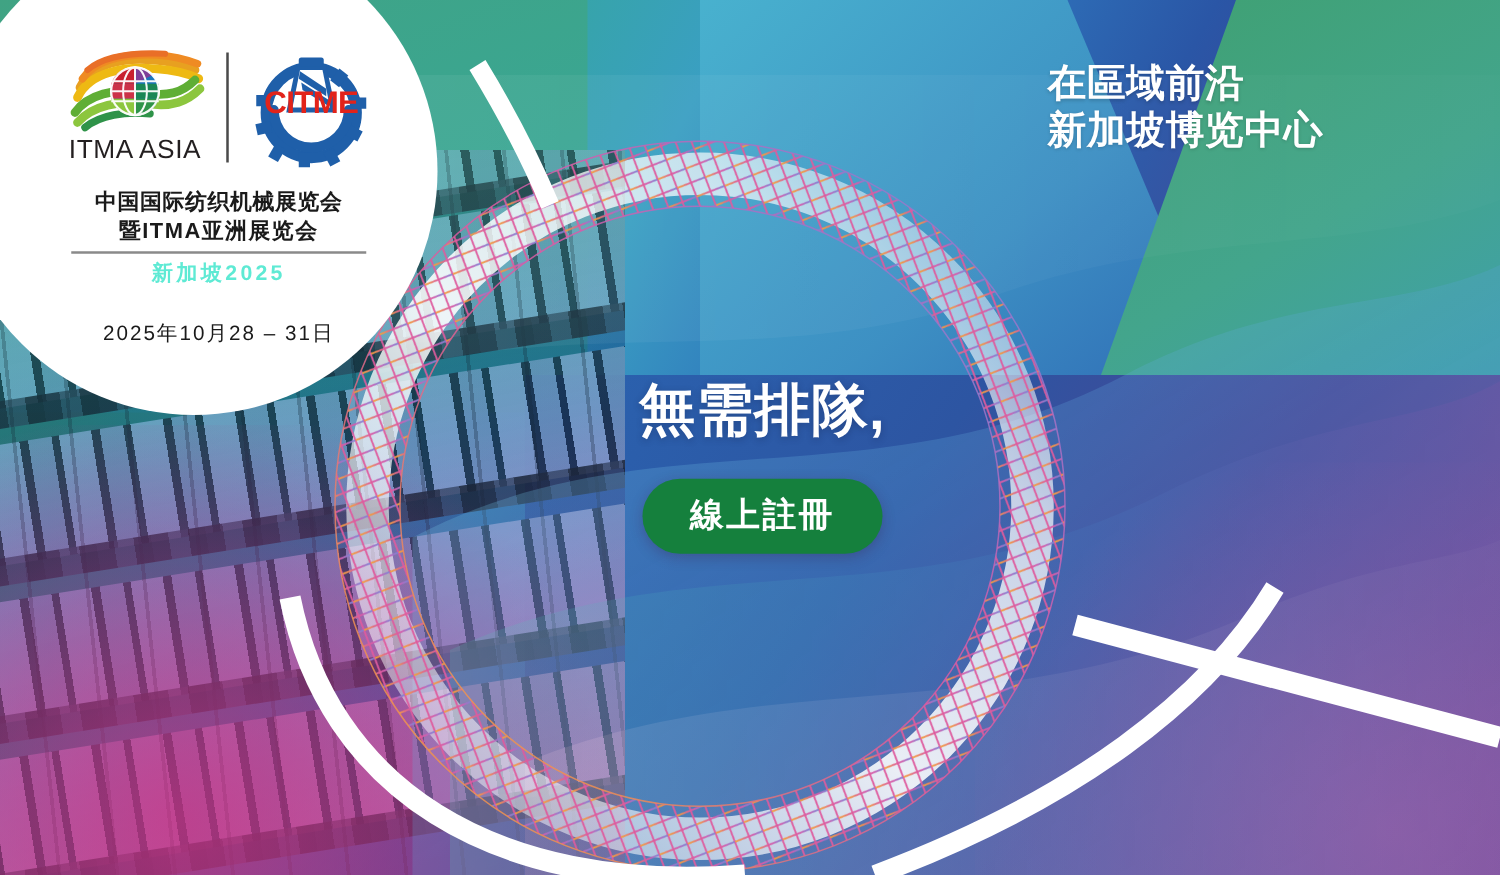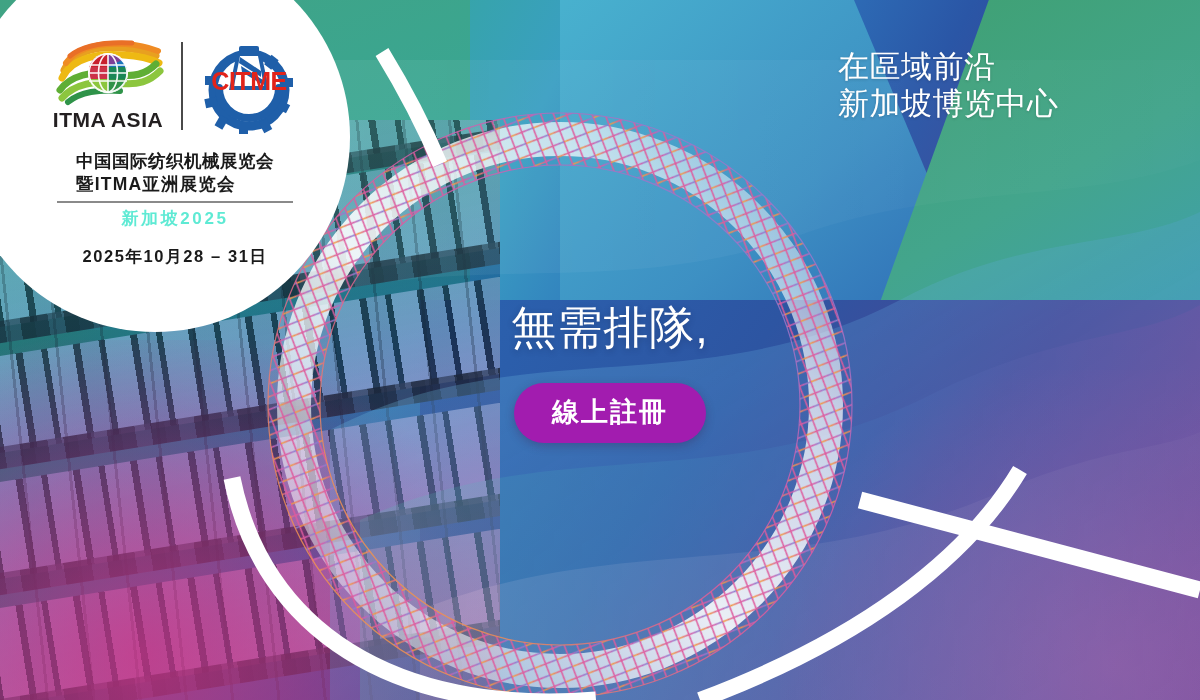--- a/index.html
+++ b/index.html
@@ -140,69 +140,69 @@
     position:absolute; left:0; top:0; width:350px; height:350px;
     display:flex; flex-direction:column; align-items:center;
     padding-top:36px;
     z-index:7;
   }
   .logos-row { display:flex; align-items:center; gap:14px; height:100px; }
   .logo-sep { width:2px; height:88px; background:#4a4a4a; }
 
   .itma-wrap { display:flex; flex-direction:column; align-items:center; width:118px; }
   .itma-text {
-    font-size:21px; font-weight:700; letter-spacing:.5px; color:#231f20;
+    font-size:21px; font-weight:400; letter-spacing:.5px; color:#231f20;
     margin-top:2px; font-family:"Liberation Sans",sans-serif;
   }
   .citme-wrap { width:104px; display:flex; align-items:center; justify-content:center; }
 
   .cn-title {
-    margin-top:14px; color:#1a1a1a;
+    margin-top:14px; text-align:center; color:#1a1a1a;
     font-size:17.5px; line-height:1.32; font-weight:700;
     letter-spacing:.5px;
     font-family:"Liberation Sans","DejaVu Sans",sans-serif;
   }
   .cn-title .l2 { letter-spacing:1.2px; }
   .rule { width:236px; height:2px; background:#8a8a8a; margin:5px auto 4px; }
   .city-year {
     color:#5eead4; font-size:17px; font-weight:700; letter-spacing:2.6px;
     text-align:center;
   }
   .date-block {
-    margin-top:15px; text-align:center; color:#1a1a1a;
-    font-size:16.5px; line-height:1.45; font-weight:700; letter-spacing:1.6px;
+    margin-top:26px; text-align:center; color:#1a1a1a;
+    font-size:16.5px; line-height:1.45; font-weight:400; letter-spacing:1.6px;
   }
   .date-block .venue { letter-spacing:2.4px; }
 
   
   .tr-copy {
     position:absolute; right:62px; top:48px; width:300px; text-align:left;
     z-index:8; color:#fff;
   }
   .tr-head {
-    font-size:31px; line-height:1.20; font-weight:400; letter-spacing:.5px;
+    font-size:31px; line-height:1.20; font-weight:700; letter-spacing:.5px;
     text-shadow:0 1px 3px rgba(0,0,0,.18);
   }
   .tr-sub {
     margin-top:11px; font-size:14.5px; line-height:1.38; font-weight:700;
     letter-spacing:.2px; text-shadow:0 1px 2px rgba(0,0,0,.16);
   }
 
   
   .center-copy {
     position:absolute; left:330px; top:300px; width:560px;
     text-align:center; z-index:8; color:#fff;
   }
   .ch-line {
-    font-size:45px; line-height:1.26; font-weight:400; letter-spacing:1px;
+    font-size:45px; line-height:1.26; font-weight:700; letter-spacing:1px;
     text-shadow:0 2px 6px rgba(20,30,70,.30);
   }
   .cta {
     display:inline-block; margin-top:26px;
-    background:#a21caf; color:#fff;
+    background:#15803d; color:#fff;
     font-size:27px; font-weight:700; letter-spacing:2px;
     padding:11px 38px 13px; border-radius:34px;
     box-shadow:0 3px 10px rgba(60,20,60,.28);
     cursor:pointer; border:none;
     font-family:"Liberation Sans","DejaVu Sans",sans-serif;
   }
 </style>
 </head>
 <body>
 

